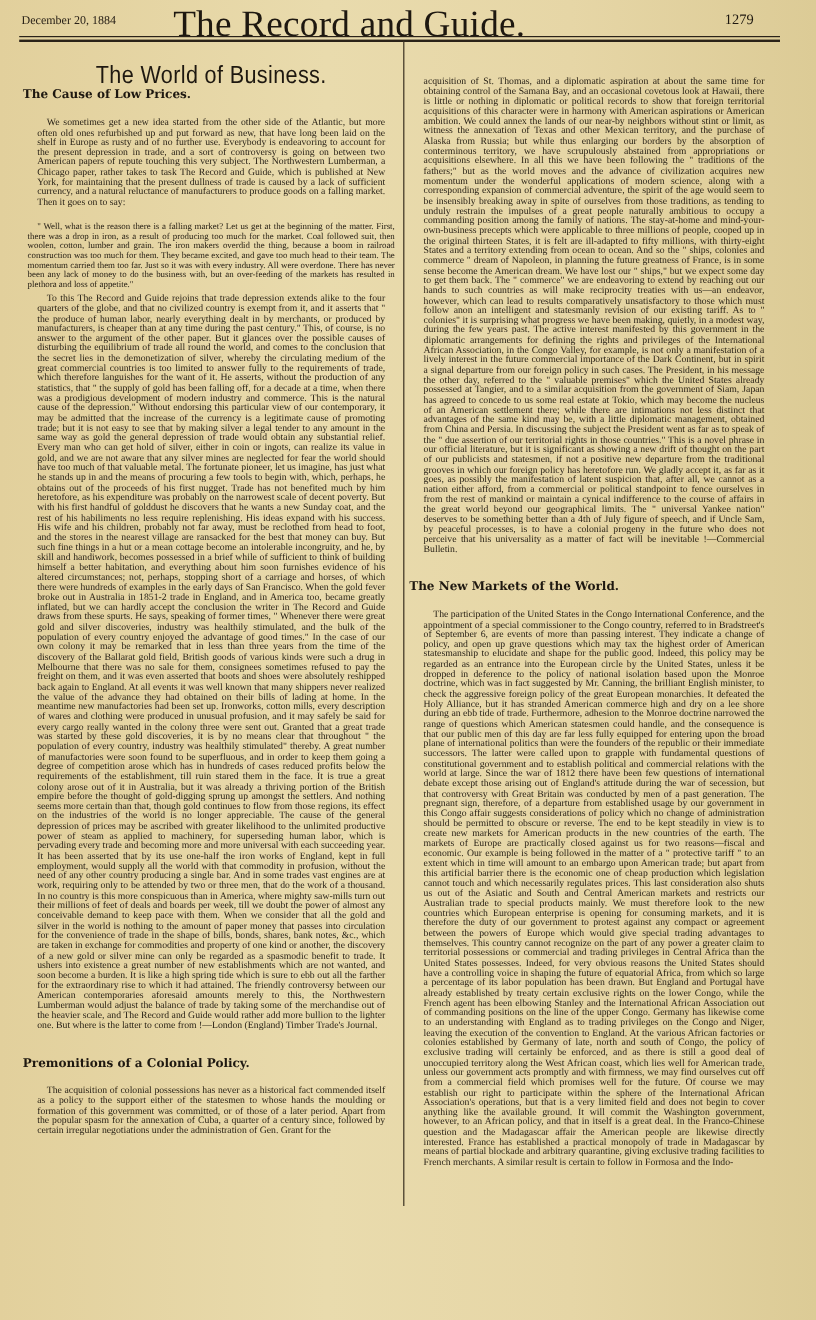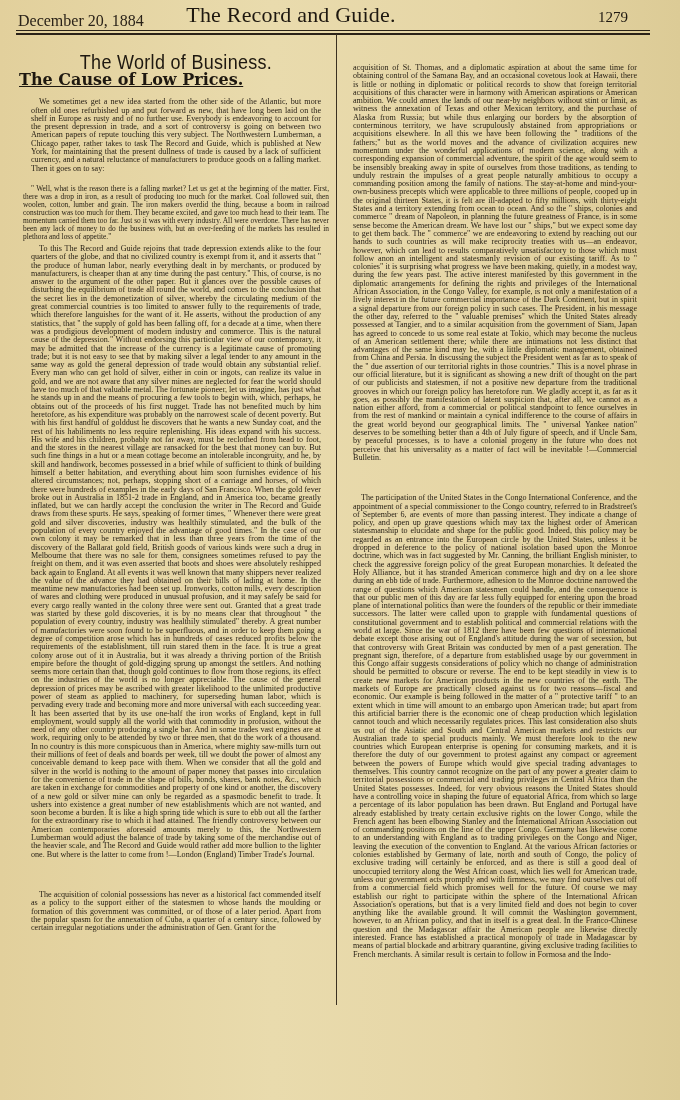--- a/index.html
+++ b/index.html
@@ -8,51 +8,51 @@
     background: #e6d6a6;
     font-family: "DejaVu Serif", "Liberation Serif", serif;
     color: #2a2218;
   }
   .page {
     position: relative; width: 680px; height: 1100px;
     background: linear-gradient(90deg, #e2d09c 0%, #e9dbad 40%, #e6d6a6 70%, #dccb96 100%);
   }
   .mast-date {
     position: absolute; left: 18px; top: 12px;
-    font-family: "Liberation Serif", serif; font-size: 16px; color: #2a2218;
+    font-family: "Liberation Serif", serif; font-size: 10px; color: #2a2218;
   }
   .mast-title {
     position: absolute; left: 0; width: 582px; top: 2px; text-align: center;
-    font-family: "Liberation Serif", serif; font-size: 22px; color: #1e1810;
+    font-family: "Liberation Serif", serif; font-size: 31px; color: #1e1810;
     letter-spacing: 0.2px;
   }
   .mast-page {
     position: absolute; right: 52px; top: 9px;
-    font-family: "Liberation Serif", serif; font-size: 15px; color: #1e1810;
+    font-family: "Liberation Serif", serif; font-size: 12px; color: #1e1810;
   }
   .rule1 { position: absolute; left: 16px; right: 30px; top: 30px; border-top: 1px solid #2a2218; }
   .rule2 { position: absolute; left: 16px; right: 30px; top: 33px; border-top: 2px solid #2a2218; }
   .col-divider { position: absolute; left: 336px; top: 34px; bottom: 95px; border-left: 1px solid #3a3020; }
 
   .col {
     position: absolute; top: 52px; overflow: hidden;
     font-family: "Liberation Serif", serif; font-size: 8.1px; line-height: 8.3px;
     text-align: justify; color: #231c12;
   }
   .col-left { left: 19px; width: 314px; height: 1060px; }
   .col-right { left: 341px; width: 308px; height: 1050px; }
 
   .section-title {
     font-family: "Liberation Sans", sans-serif; font-size: 18px; font-weight: normal;
     text-align: center; margin: 6px 0 8px; color: #1e1810; letter-spacing: 0.3px;
     transform: scaleY(1.15);
   }
   .art-head {
-    font-family: "DejaVu Serif", serif; font-weight: bold; font-size: 16px;
-    margin: 2px 0 3px 0; color: #1e1810; line-height: 12px; text-decoration: underline;
+    font-family: "DejaVu Serif", serif; font-weight: bold; font-size: 10px;
+    margin: 2px 0 3px 0; color: #1e1810; line-height: 12px;
   }
   .para { margin: 12px; text-indent: 8px; }
   .para.quote { font-size: 7.4px; line-height: 8px; margin: 4px 4px 4px 4px; }
   .para + .para { margin-top: 0; }
   .spacer { height: 8px; }
 </style>
 </head>
 <body>
 
 <div class="page">
@@ -71,26 +71,28 @@
     <div>
       <div class="art-head">The Cause of Low Prices.</div>
       <p class="para">We sometimes get a new idea started from the other side of the Atlantic, but more often old ones refurbished up and put forward as new, that have long been laid on the shelf in Europe as rusty and of no further use. Everybody is endeavoring to account for the present depression in trade, and a sort of controversy is going on between two American papers of repute touching this very subject. The Northwestern Lumberman, a Chicago paper, rather takes to task The Record and Guide, which is published at New York, for maintaining that the present dullness of trade is caused by a lack of sufficient currency, and a natural reluctance of manufacturers to produce goods on a falling market. Then it goes on to say:</p>
       <p class="para quote">" Well, what is the reason there is a falling market? Let us get at the beginning of the matter. First, there was a drop in iron, as a result of producing too much for the market. Coal followed suit, then woolen, cotton, lumber and grain. The iron makers overdid the thing, because a boom in railroad construction was too much for them. They became excited, and gave too much head to their team. The momentum carried them too far. Just so it was with every industry. All were overdone. There has never been any lack of money to do the business with, but an over-feeding of the markets has resulted in plethora and loss of appetite."</p>
       <p class="para">To this The Record and Guide rejoins that trade depression extends alike to the four quarters of the globe, and that no civilized country is exempt from it, and it asserts that " the produce of human labor, nearly everything dealt in by merchants, or produced by manufacturers, is cheaper than at any time during the past century." This, of course, is no answer to the argument of the other paper. But it glances over the possible causes of disturbing the equilibrium of trade all round the world, and comes to the conclusion that the secret lies in the demonetization of silver, whereby the circulating medium of the great commercial countries is too limited to answer fully to the requirements of trade, which therefore languishes for the want of it. He asserts, without the production of any statistics, that " the supply of gold has been falling off, for a decade at a time, when there was a prodigious development of modern industry and commerce. This is the natural cause of the depression." Without endorsing this particular view of our contemporary, it may be admitted that the increase of the currency is a legitimate cause of promoting trade; but it is not easy to see that by making silver a legal tender to any amount in the same way as gold the general depression of trade would obtain any substantial relief. Every man who can get hold of silver, either in coin or ingots, can realize its value in gold, and we are not aware that any silver mines are neglected for fear the world should have too much of that valuable metal. The fortunate pioneer, let us imagine, has just what he stands up in and the means of procuring a few tools to begin with, which, perhaps, he obtains out of the proceeds of his first nugget. Trade has not benefited much by him heretofore, as his expenditure was probably on the narrowest scale of decent poverty. But with his first handful of golddust he discovers that he wants a new Sunday coat, and the rest of his habiliments no less require replenishing. His ideas expand with his success. His wife and his children, probably not far away, must be reclothed from head to foot, and the stores in the nearest village are ransacked for the best that money can buy. But such fine things in a hut or a mean cottage become an intolerable incongruity, and he, by skill and handiwork, becomes possessed in a brief while of sufficient to think of building himself a better habitation, and everything about him soon furnishes evidence of his altered circumstances; not, perhaps, stopping short of a carriage and horses, of which there were hundreds of examples in the early days of San Francisco. When the gold fever broke out in Australia in 1851-2 trade in England, and in America too, became greatly inflated, but we can hardly accept the conclusion the writer in The Record and Guide draws from these spurts. He says, speaking of former times, " Whenever there were great gold and silver discoveries, industry was healthily stimulated, and the bulk of the population of every country enjoyed the advantage of good times." In the case of our own colony it may be remarked that in less than three years from the time of the discovery of the Ballarat gold field, British goods of various kinds were such a drug in Melbourne that there was no sale for them, consignees sometimes refused to pay the freight on them, and it was even asserted that boots and shoes were absolutely reshipped back again to England. At all events it was well known that many shippers never realized the value of the advance they had obtained on their bills of lading at home. In the meantime new manufactories had been set up. Ironworks, cotton mills, every description of wares and clothing were produced in unusual profusion, and it may safely be said for every cargo really wanted in the colony three were sent out. Granted that a great trade was started by these gold discoveries, it is by no means clear that throughout " the population of every country, industry was healthily stimulated" thereby. A great number of manufactories were soon found to be superfluous, and in order to keep them going a degree of competition arose which has in hundreds of cases reduced profits below the requirements of the establishment, till ruin stared them in the face. It is true a great colony arose out of it in Australia, but it was already a thriving portion of the British empire before the thought of gold-digging sprung up amongst the settlers. And nothing seems more certain than that, though gold continues to flow from those regions, its effect on the industries of the world is no longer appreciable. The cause of the general depression of prices may be ascribed with greater likelihood to the unlimited productive power of steam as applied to machinery, for superseding human labor, which is pervading every trade and becoming more and more universal with each succeeding year. It has been asserted that by its use one-half the iron works of England, kept in full employment, would supply all the world with that commodity in profusion, without the need of any other country producing a single bar. And in some trades vast engines are at work, requiring only to be attended by two or three men, that do the work of a thousand. In no country is this more conspicuous than in America, where mighty saw-mills turn out their millions of feet of deals and boards per week, till we doubt the power of almost any conceivable demand to keep pace with them. When we consider that all the gold and silver in the world is nothing to the amount of paper money that passes into circulation for the convenience of trade in the shape of bills, bonds, shares, bank notes, &amp;c., which are taken in exchange for commodities and property of one kind or another, the discovery of a new gold or silver mine can only be regarded as a spasmodic benefit to trade. It ushers into existence a great number of new establishments which are not wanted, and soon become a burden. It is like a high spring tide which is sure to ebb out all the farther for the extraordinary rise to which it had attained. The friendly controversy between our American contemporaries aforesaid amounts merely to this, the Northwestern Lumberman would adjust the balance of trade by taking some of the merchandise out of the heavier scale, and The Record and Guide would rather add more bullion to the lighter one. But where is the latter to come from !—London (England) Timber Trade's Journal.</p>
     </div>
 
     <div class="spacer"></div>
 
     <div>
+      <div class="art-head">Premonitions of a Colonial Policy.</div>
       <p class="para">The acquisition of colonial possessions has never as a historical fact commended itself as a policy to the support either of the statesmen to whose hands the moulding or formation of this government was committed, or of those of a later period. Apart from the popular spasm for the annexation of Cuba, a quarter of a century since, followed by certain irregular negotiations under the administration of Gen. Grant for the </p>
     </div>
   </div>
 
   <div class="col col-right">
     <div>
       <p class="para" id="continued-para" style="text-indent:0">acquisition of St. Thomas, and a diplomatic aspiration at about the same time for obtaining control of the Samana Bay, and an occasional covetous look at Hawaii, there is little or nothing in diplomatic or political records to show that foreign territorial acquisitions of this character were in harmony with American aspirations or American ambition. We could annex the lands of our near-by neighbors without stint or limit, as witness the annexation of Texas and other Mexican territory, and the purchase of Alaska from Russia; but while thus enlarging our borders by the absorption of conterminous territory, we have scrupulously abstained from appropriations or acquisitions elsewhere. In all this we have been following the " traditions of the fathers;" but as the world moves and the advance of civilization acquires new momentum under the wonderful applications of modern science, along with a corresponding expansion of commercial adventure, the spirit of the age would seem to be insensibly breaking away in spite of ourselves from those traditions, as tending to unduly restrain the impulses of a great people naturally ambitious to occupy a commanding position among the family of nations. The stay-at-home and mind-your-own-business precepts which were applicable to three millions of people, cooped up in the original thirteen States, it is felt are ill-adapted to fifty millions, with thirty-eight States and a territory extending from ocean to ocean. And so the " ships, colonies and commerce " dream of Napoleon, in planning the future greatness of France, is in some sense become the American dream. We have lost our " ships," but we expect some day to get them back. The " commerce" we are endeavoring to extend by reaching out our hands to such countries as will make reciprocity treaties with us—an endeavor, however, which can lead to results comparatively unsatisfactory to those which must follow anon an intelligent and statesmanly revision of our existing tariff. As to " colonies" it is surprising what progress we have been making, quietly, in a modest way, during the few years past. The active interest manifested by this government in the diplomatic arrangements for defining the rights and privileges of the International African Association, in the Congo Valley, for example, is not only a manifestation of a lively interest in the future commercial importance of the Dark Continent, but in spirit a signal departure from our foreign policy in such cases. The President, in his message the other day, referred to the " valuable premises" which the United States already possessed at Tangier, and to a similar acquisition from the government of Siam, Japan has agreed to concede to us some real estate at Tokio, which may become the nucleus of an American settlement there; while there are intimations not less distinct that advantages of the same kind may be, with a little diplomatic management, obtained from China and Persia. In discussing the subject the President went as far as to speak of the " due assertion of our territorial rights in those countries." This is a novel phrase in our official literature, but it is significant as showing a new drift of thought on the part of our publicists and statesmen, if not a positive new departure from the traditional grooves in which our foreign policy has heretofore run. We gladly accept it, as far as it goes, as possibly the manifestation of latent suspicion that, after all, we cannot as a nation either afford, from a commercial or political standpoint to fence ourselves in from the rest of mankind or maintain a cynical indifference to the course of affairs in the great world beyond our geographical limits. The " universal Yankee nation" deserves to be something better than a 4th of July figure of speech, and if Uncle Sam, by peaceful processes, is to have a colonial progeny in the future who does not perceive that his universality as a matter of fact will be inevitable !—Commercial Bulletin.</p>
     </div>
     <div class="spacer"></div>
     <div>
+      <div class="art-head">The New Markets of the World.</div>
       <p class="para">The participation of the United States in the Congo International Conference, and the appointment of a special commissioner to the Congo country, referred to in Bradstreet's of September 6, are events of more than passing interest. They indicate a change of policy, and open up grave questions which may tax the highest order of American statesmanship to elucidate and shape for the public good. Indeed, this policy may be regarded as an entrance into the European circle by the United States, unless it be dropped in deference to the policy of national isolation based upon the Monroe doctrine, which was in fact suggested by Mr. Canning, the brilliant English minister, to check the aggressive foreign policy of the great European monarchies. It defeated the Holy Alliance, but it has stranded American commerce high and dry on a lee shore during an ebb tide of trade. Furthermore, adhesion to the Monroe doctrine narrowed the range of questions which American statesmen could handle, and the consequence is that our public men of this day are far less fully equipped for entering upon the broad plane of international politics than were the founders of the republic or their immediate successors. The latter were called upon to grapple with fundamental questions of constitutional government and to establish political and commercial relations with the world at large. Since the war of 1812 there have been few questions of international debate except those arising out of England's attitude during the war of secession, but that controversy with Great Britain was conducted by men of a past generation. The pregnant sign, therefore, of a departure from established usage by our government in this Congo affair suggests considerations of policy which no change of administration should be permitted to obscure or reverse. The end to be kept steadily in view is to create new markets for American products in the new countries of the earth. The markets of Europe are practically closed against us for two reasons—fiscal and economic. Our example is being followed in the matter of a " protective tariff " to an extent which in time will amount to an embargo upon American trade; but apart from this artificial barrier there is the economic one of cheap production which legislation cannot touch and which necessarily regulates prices. This last consideration also shuts us out of the Asiatic and South and Central American markets and restricts our Australian trade to special products mainly. We must therefore look to the new countries which European enterprise is opening for consuming markets, and it is therefore the duty of our government to protest against any compact or agreement between the powers of Europe which would give special trading advantages to themselves. This country cannot recognize on the part of any power a greater claim to territorial possessions or commercial and trading privileges in Central Africa than the United States possesses. Indeed, for very obvious reasons the United States should have a controlling voice in shaping the future of equatorial Africa, from which so large a percentage of its labor population has been drawn. But England and Portugal have already established by treaty certain exclusive rights on the lower Congo, while the French agent has been elbowing Stanley and the International African Association out of commanding positions on the line of the upper Congo. Germany has likewise come to an understanding with England as to trading privileges on the Congo and Niger, leaving the execution of the convention to England. At the various African factories or colonies established by Germany of late, north and south of Congo, the policy of exclusive trading will certainly be enforced, and as there is still a good deal of unoccupied territory along the West African coast, which lies well for American trade, unless our government acts promptly and with firmness, we may find ourselves cut off from a commercial field which promises well for the future. Of course we may establish our right to participate within the sphere of the International African Association's operations, but that is a very limited field and does not begin to cover anything like the available ground. It will commit the Washington government, however, to an African policy, and that in itself is a great deal. In the Franco-Chinese question and the Madagascar affair the American people are likewise directly interested. France has established a practical monopoly of trade in Madagascar by means of partial blockade and arbitrary quarantine, giving exclusive trading facilities to French merchants. A similar result is certain to follow in Formosa and the Indo-</p>
     </div>
   </div>
 </div>
 
 </body></html>

